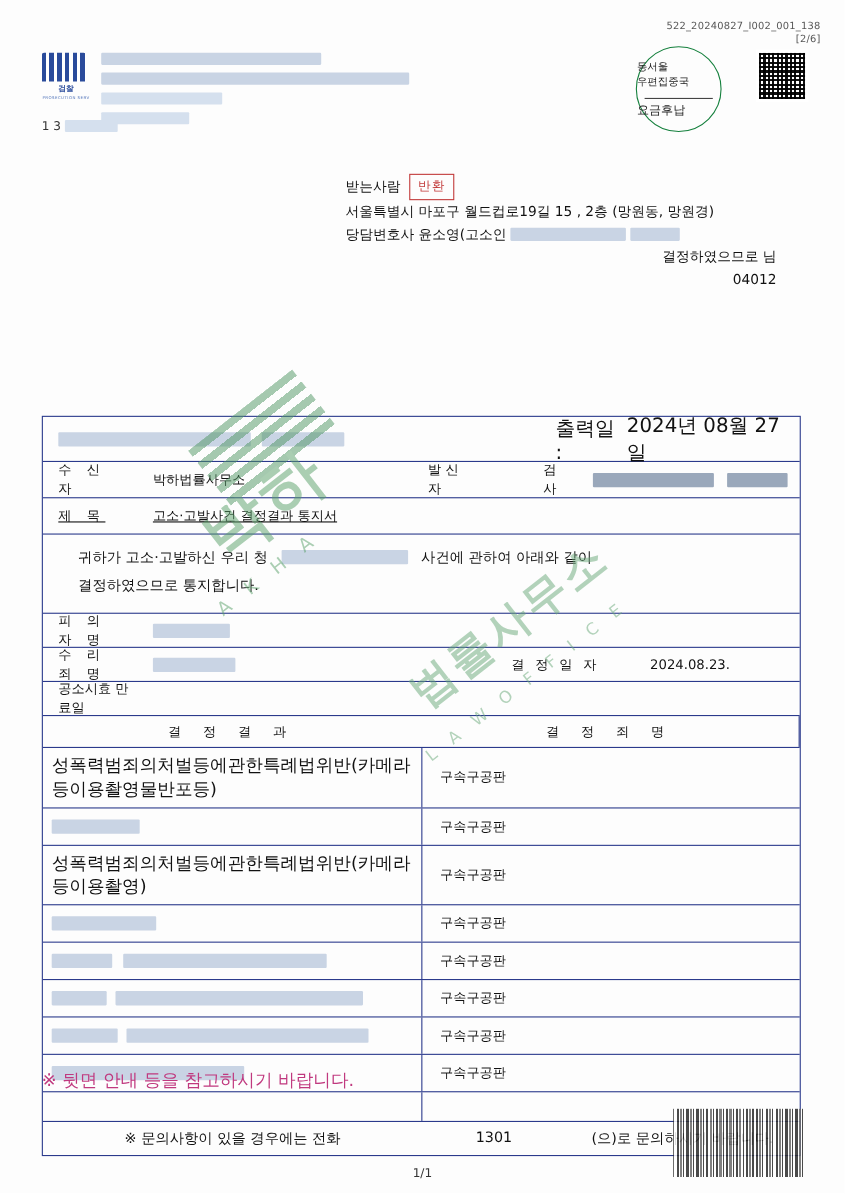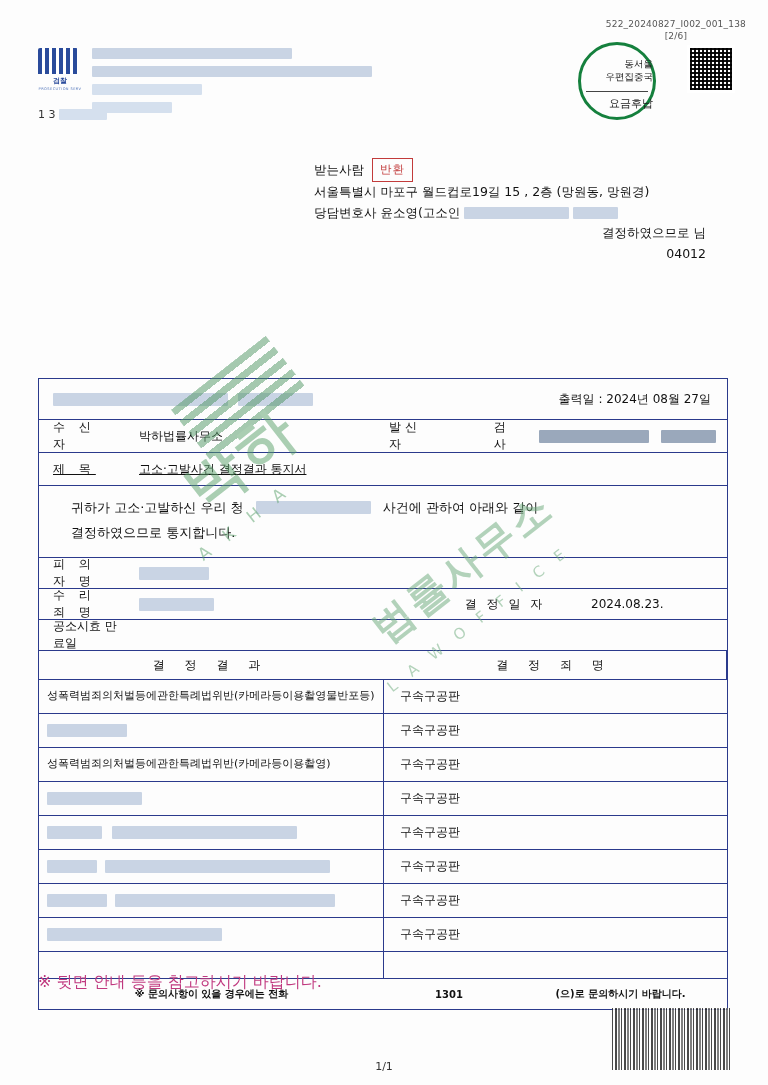--- a/index.html
+++ b/index.html
@@ -19,21 +19,21 @@
     position: absolute;
     inset: 0;
     background: #fdfdfd;
   }
 
   
   .doc-id {
     position: absolute;
     top: 18px;
     right: 22px;
-    text-align: center;
+    text-align: right;
     font-size: 9px;
     color: #555;
     letter-spacing: 0.2px;
     line-height: 1.35;
     margin-left: 26px;
   }
 
   
   .sender {
     position: absolute;
@@ -92,28 +92,29 @@
   }
   .zipbox .z { font-size: 11px; }
 
   
   .stamp {
     position: absolute;
     top: 42px;
     left: 578px;
     width: 78px;
     height: 78px;
-    border: 3px solid #15803d;
+    border: 1px solid #15803d;
     border-radius: 50%;
-    text-align: right;
+    text-align: left;
     font-size: 9.5px;
     color: #222;
     line-height: 1.35;
     padding-top: 13px;
     box-sizing: border-box;
+    font-family: Liberation Mono, monospace;
   }
   .stamp .divider {
     width: 62px;
     height: 1px;
     background: #444;
     margin: 7px auto 5px;
   }
   .stamp .pay { font-size: 11px; }
 
   
@@ -183,21 +184,21 @@
     width: 92px;
     justify-content: space-between;
     letter-spacing: 5px;
     padding-left: 14px;
     padding-right: 10px;
   }
   .vline { border-right: 1px solid #2b3a8c; }
 
   .hdr-row { height: 40px; }
   .hdr-left { flex: 1; padding-left: 14px; }
-  .hdr-right { width: 230px; justify-content: flex-end; padding-right: 16px; font-size: 12px; }
+  .hdr-right { width: 230px; justify-content: flex-end; padding-right: 16px; font-size: 18px; }
 
   .r2 { height: 32px; }
   .r2 .c-recv { width: 250px; }
   .r2 .c-send-lbl { width: 150px; justify-content: center; letter-spacing: 4px; gap: 28px; }
   .r2 .c-send-val { flex: 1; }
 
   .r3 { height: 32px; text-decoration: underline; }
   .r3 .c-subj { flex: 1; }
 
   .guide {
@@ -212,26 +213,26 @@
   .r6 .c-val { width: 300px; }
   .r6 .c-date-lbl { width: 148px; justify-content: center; letter-spacing: 3px; }
   .r6 .c-date-val { flex: 1; padding-left: 12px; }
   .r7 .c-val { flex: 1; }
 
   .th-row { height: 28px; font-weight: normal; }
   .th-left { width: 345px; justify-content: center; letter-spacing: 8px; }
   .th-right { flex: 1; justify-content: center; letter-spacing: 8px; }
 
   .d-row { min-height: 33px; }
-  .d-name { width: 345px; font-size: 11px; line-height: 1.35; }
+  .d-name { width: 345px; font-size: 16px; line-height: 1.35; }
   .d-res  { flex: 1; padding-left: 16px; }
 
   .empty-row { height: 26px; }
 
-  .foot-row { height: 30px; font-size: 10px; font-weight: bold; }
+  .foot-row { height: 30px; font-size: 13px; }
   .foot-a { width: 345px; justify-content: center; }
   .foot-b { width: 130px; justify-content: center; }
   .foot-c { flex: 1; justify-content: center; }
 
   .backnote {
     position: absolute;
     top: 972px;
     left: 38px;
     font-size: 16px;
     color: #c0397f;

